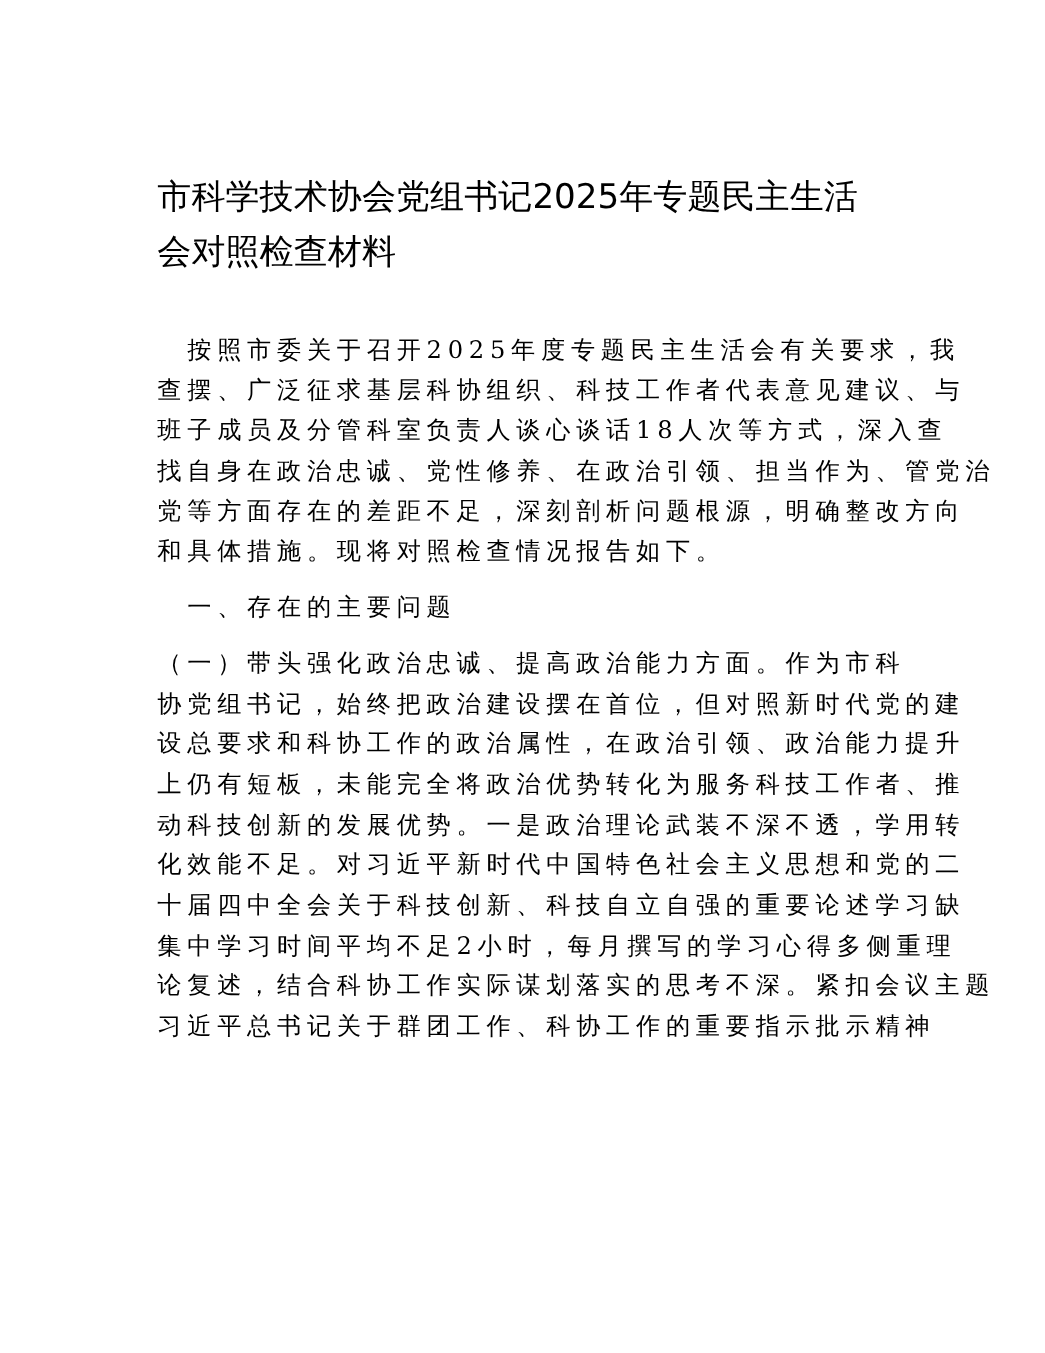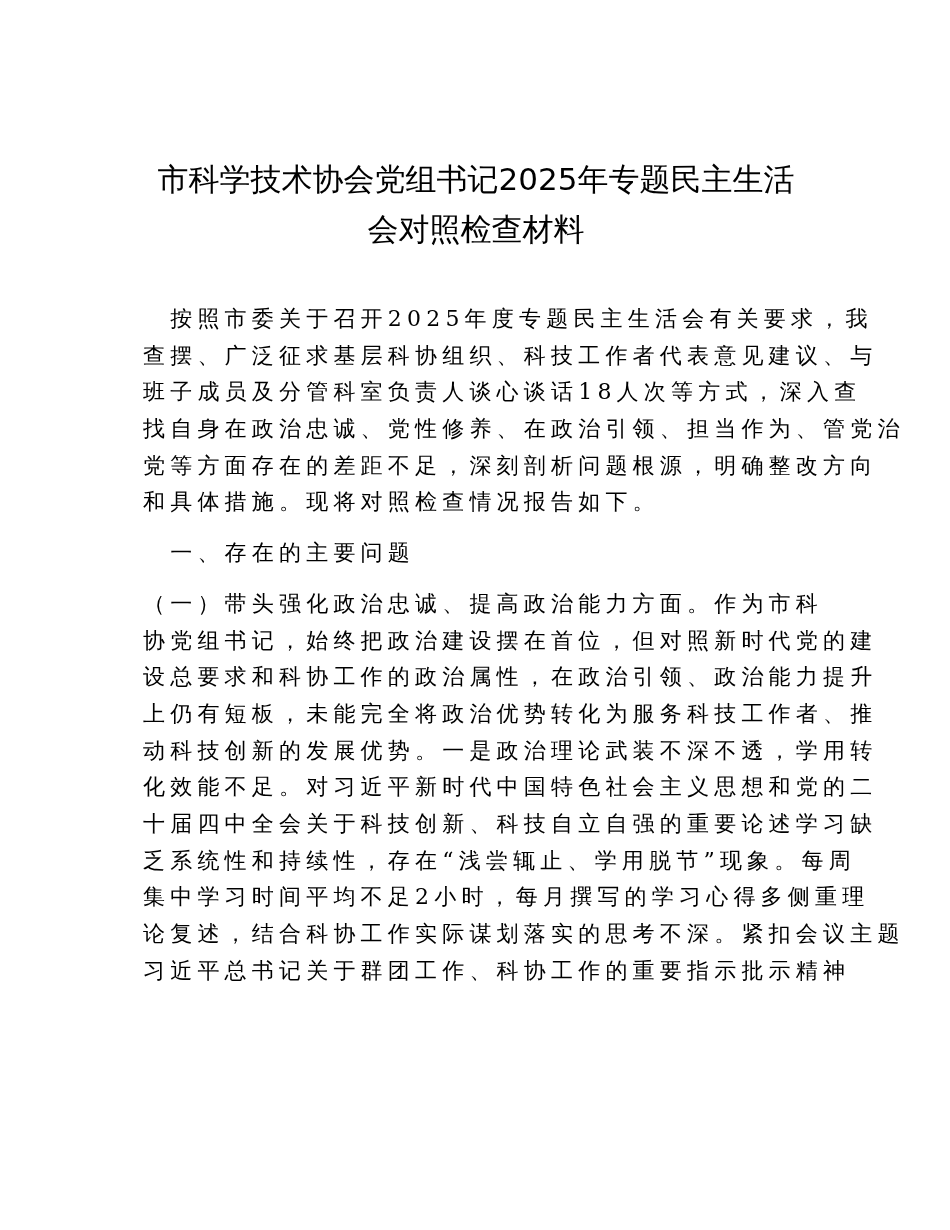--- a/index.html
+++ b/index.html
@@ -20,21 +20,20 @@
       top: 0;
       width: 950px;
       height: 1230px;
       background: #ffffff;
     }
     .title {
       position: absolute;
       left: 143px;
       width: 666px;
       top: 154px;
-      text-align: center;
       font-family: "DejaVu Sans", "Liberation Sans", sans-serif;
       font-size: 31px;
       line-height: 50px;
       letter-spacing: 0px;
       font-weight: normal;
       margin: 0;
     }
     .title-line {
       display: block;
       white-space: nowrap;
@@ -88,20 +87,19 @@
     <span class="gap"></span>
 
     <div>
       <span class="line">（一）带头强化政治忠诚、提高政治能力方面。作为市科</span>
       <span class="line">协党组书记，始终把政治建设摆在首位，但对照新时代党的建</span>
       <span class="line">设总要求和科协工作的政治属性，在政治引领、政治能力提升</span>
       <span class="line">上仍有短板，未能完全将政治优势转化为服务科技工作者、推</span>
       <span class="line">动科技创新的发展优势。一是政治理论武装不深不透，学用转</span>
       <span class="line">化效能不足。对习近平新时代中国特色社会主义思想和党的二</span>
       <span class="line">十届四中全会关于科技创新、科技自立自强的重要论述学习缺</span>
-      <span class="line">乏系统性和持续性，存在“浅尝辄止、学用脱节”现象。每周</span>
       <span class="line">集中学习时间平均不足2小时，每月撰写的学习心得多侧重理</span>
       <span class="line">论复述，结合科协工作实际谋划落实的思考不深。紧扣会议主题</span>
       <span class="line">习近平总书记关于群团工作、科协工作的重要指示批示精神</span>
     </div>
   </div>
 
 </div>
 
 </body></html>

